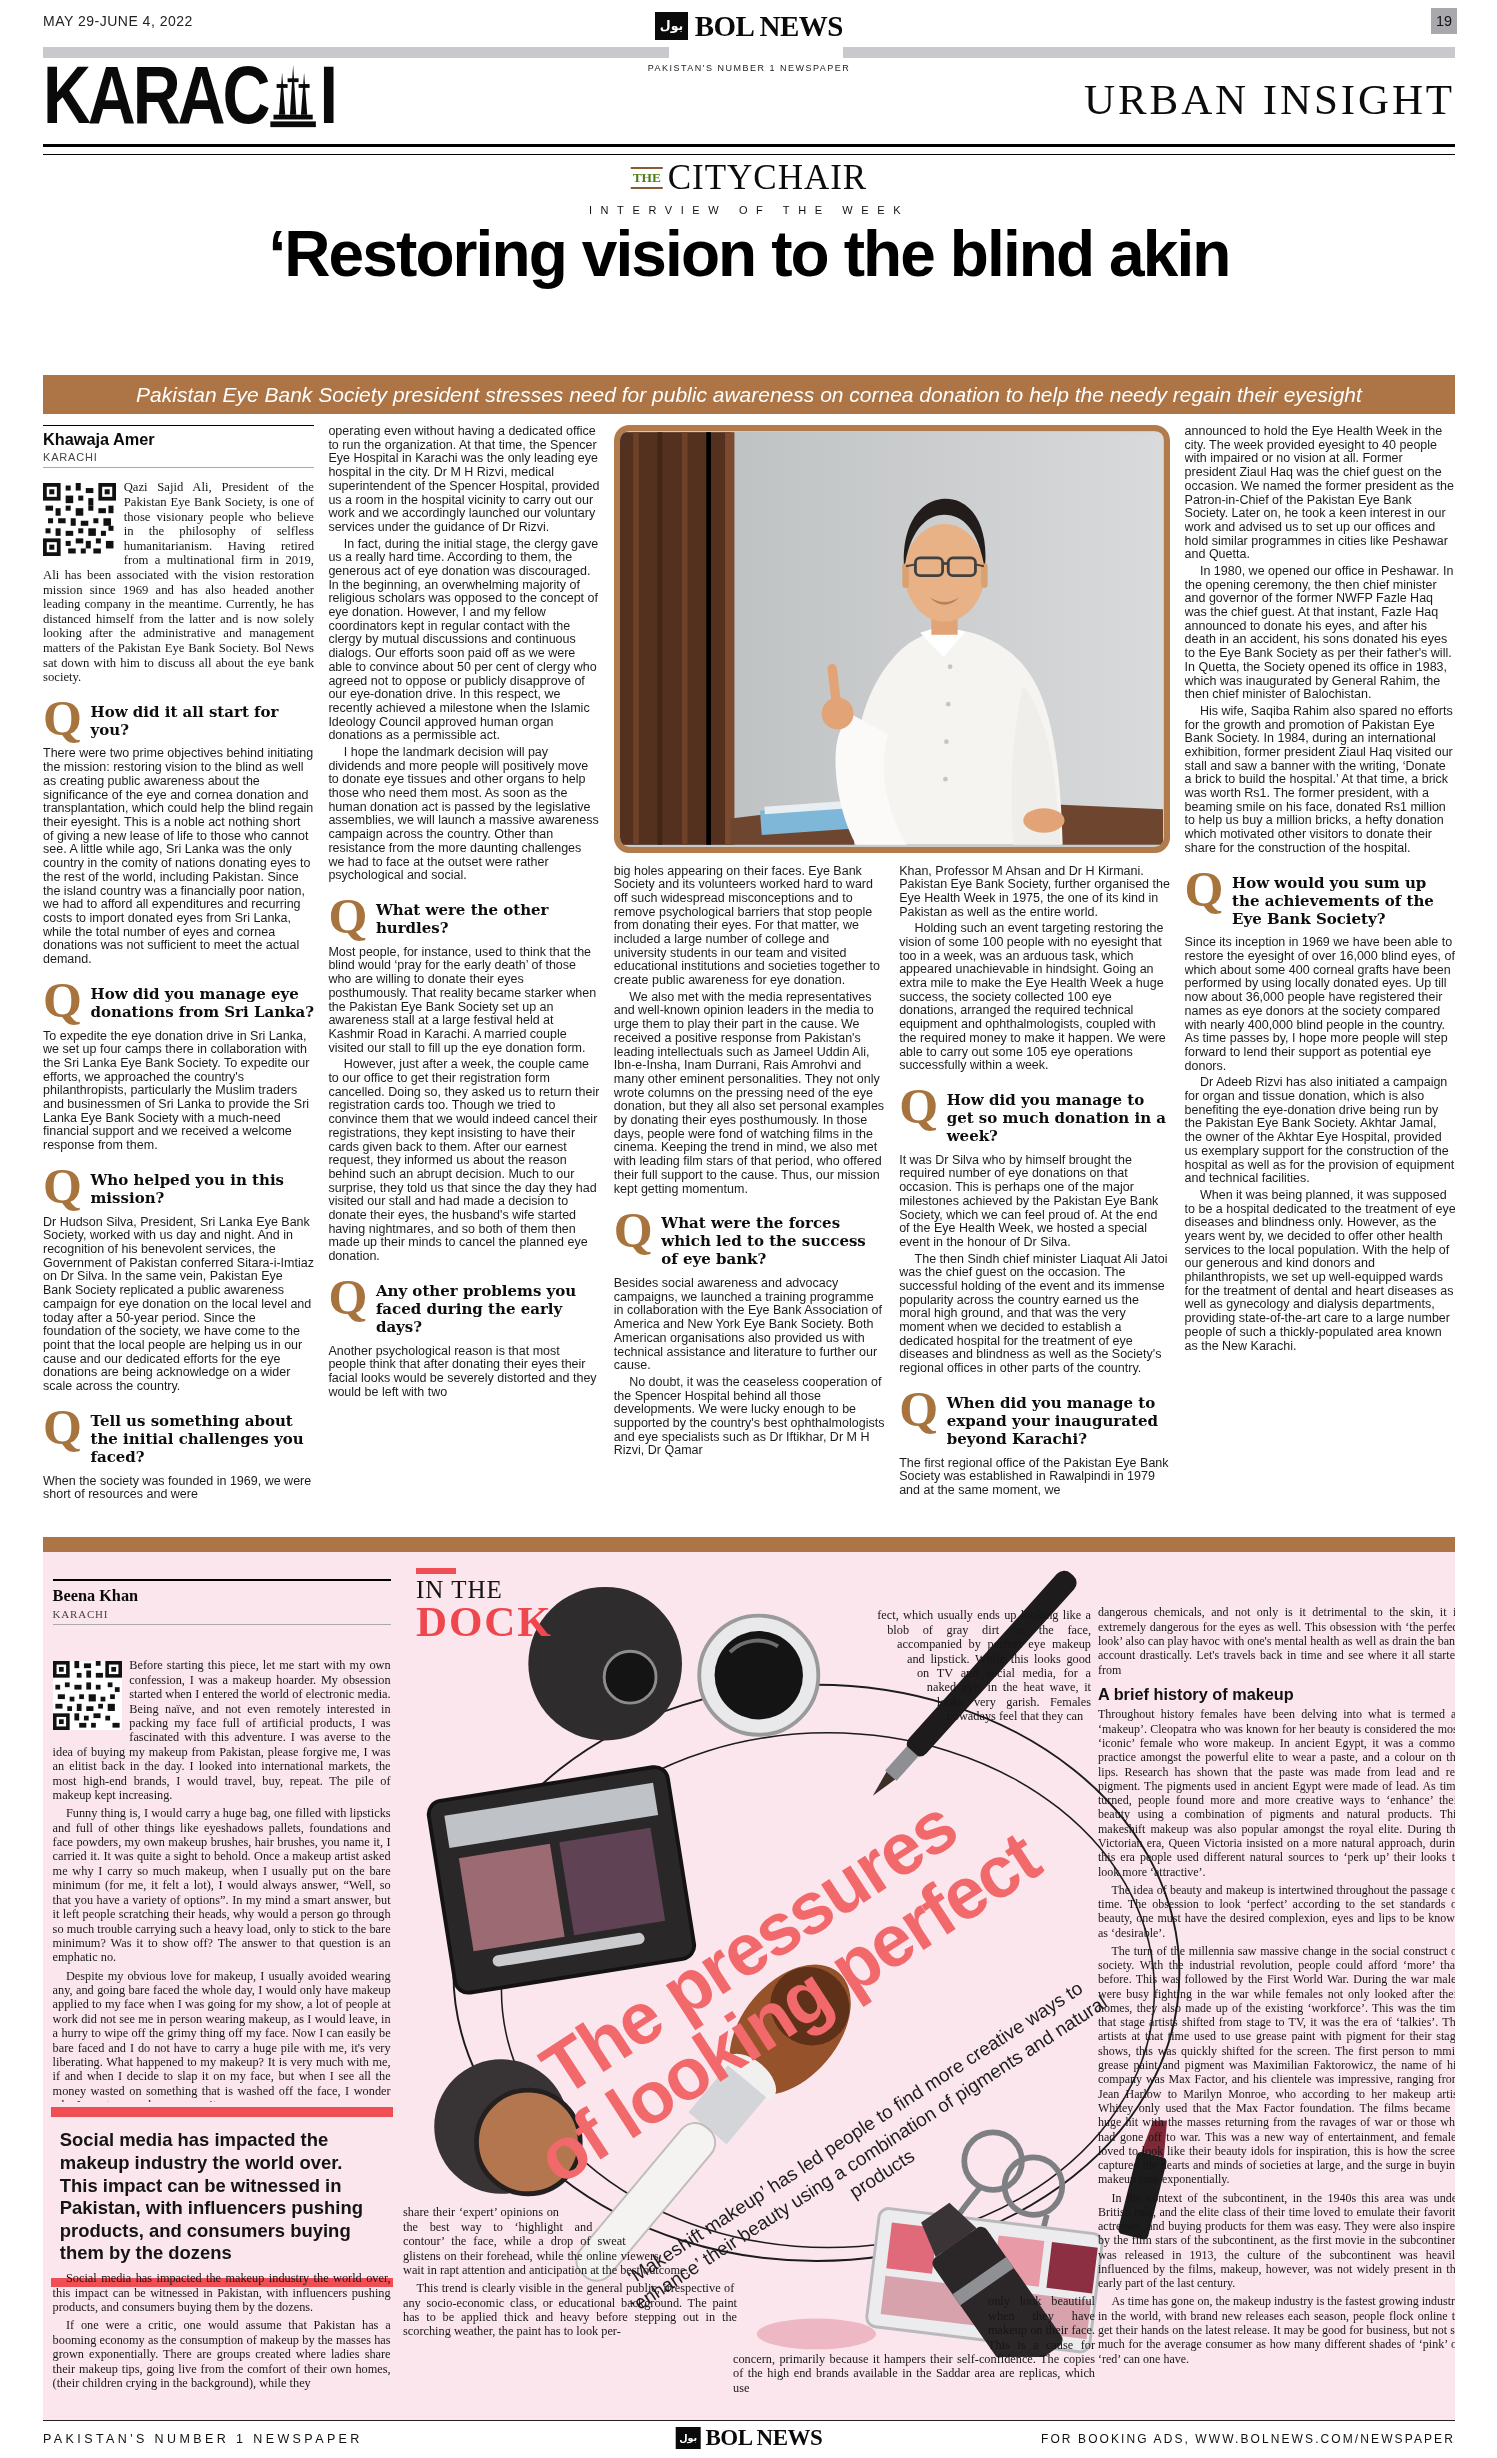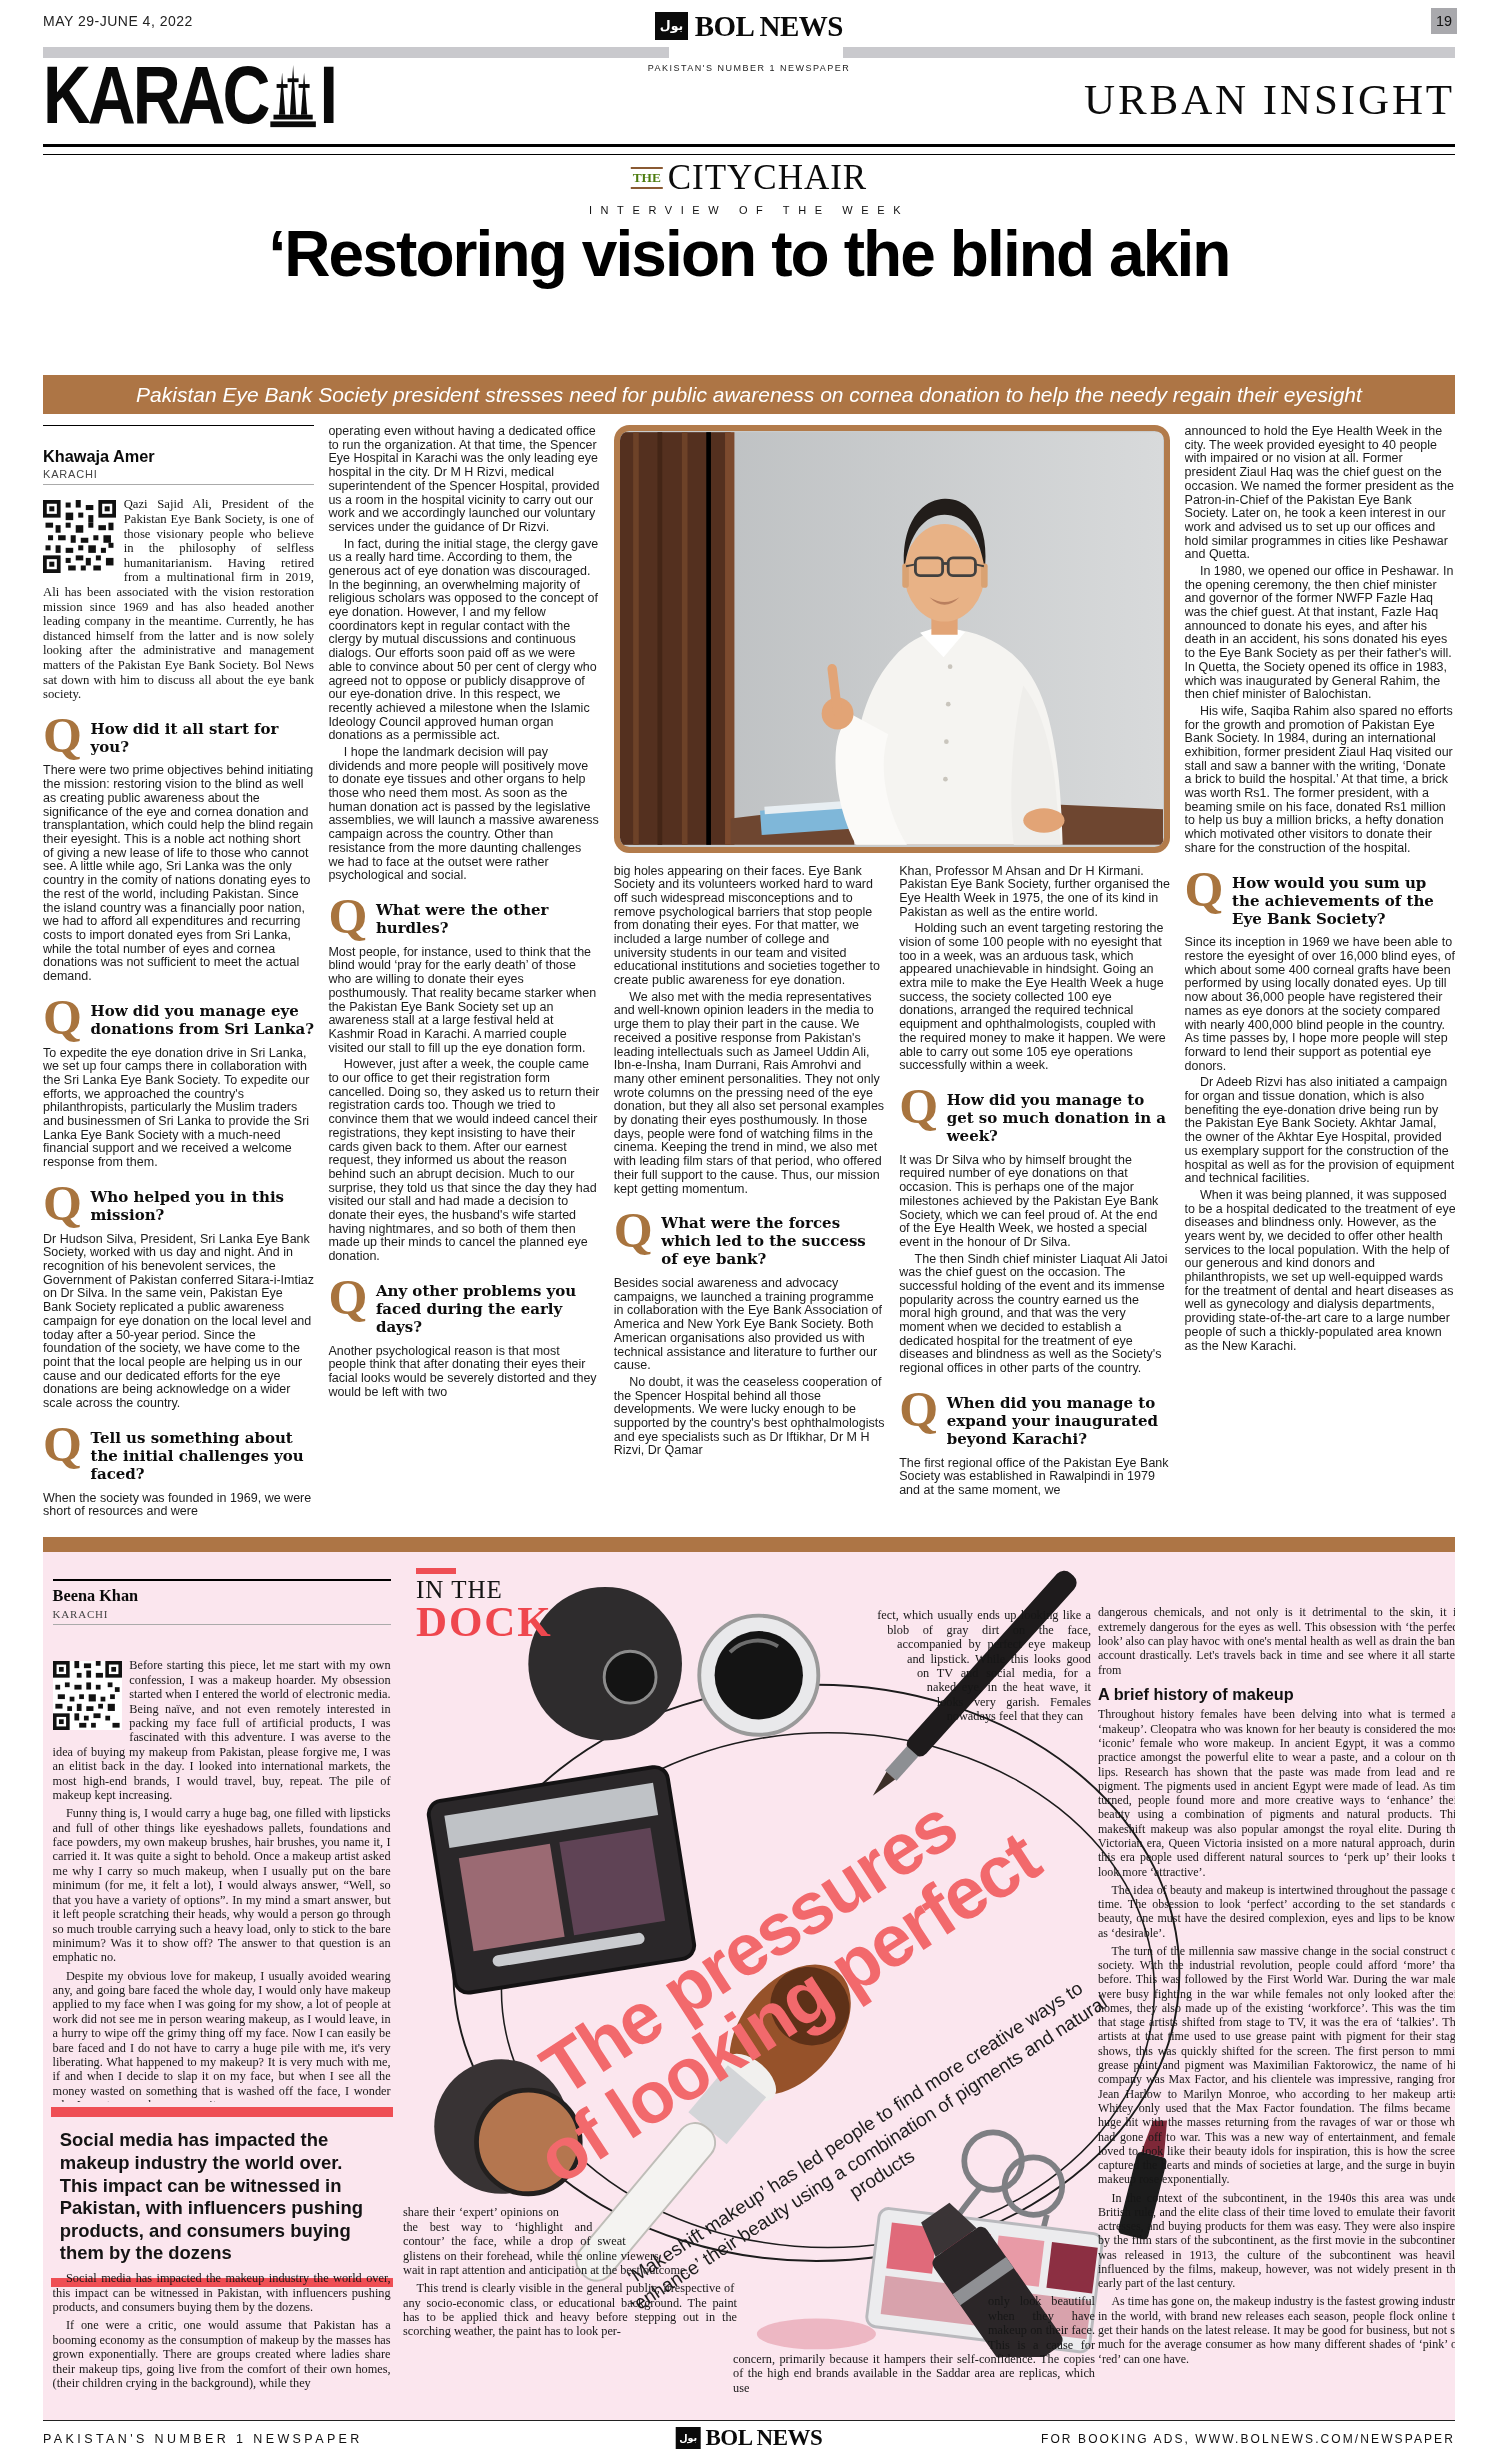--- a/index.html
+++ b/index.html
@@ -35,21 +35,21 @@
             line-height:70px;letter-spacing:-1.9px;color:#000;}
   .standfirst{left:43px;top:375px;width:1412px;height:39px;background:#ad7545;color:#fff;
               font-style:italic;font-size:21px;line-height:39px;text-align:center;}
 
   
   .cols{left:43px;top:425px;width:1412px;height:1097px;display:flex;gap:14.4px;overflow:hidden;}
   .col{flex:0 0 271px;overflow:hidden;}
   .colmid{flex:0 0 556px;}
   .innercols{display:flex;gap:14.4px;margin-top:11.5px;height:655px;overflow:hidden;}
   .innercols .col{flex:0 0 271px;}
-  .byline{border-top:1.9px solid #000;padding-top:21px;margin-bottom:7px;}
+  .byline{border-top:1.9px solid #000;padding-top:4px;margin-bottom:7px;}
   .by-name{font-size:16.3px;font-weight:800;color:#0a0a0a;}
   .by-city{font-size:11px;letter-spacing:0.8px;color:#444;padding:1.9px 0 3.8px;border-bottom:1px solid #aaa;}
   .serifp{font-family:"Liberation Serif",serif;font-size:12.7px;line-height:14.6px;text-align:justify;color:#151515;}
   .qr{float:left;width:73px;height:73px;margin:2.9px 7.7px 1.9px 0;}
   .ans{font-size:12.5px;line-height:13.7px;color:#1b1b1b;margin:0 0 2.9px 0;}
   .ind{text-indent:15.4px;}
   .qa{display:flex;gap:8.6px;align-items:flex-start;margin:14.4px 0 8.6px 0;}
   .qcap{font-family:"Liberation Serif",serif;font-weight:700;font-size:50px;line-height:.78;color:#a8743e;}
   .question{font-family:"DejaVu Serif",serif;font-weight:700;font-size:15px;line-height:1.2;
             color:#0d0d0d;margin:3.8px 0 0 0;}

